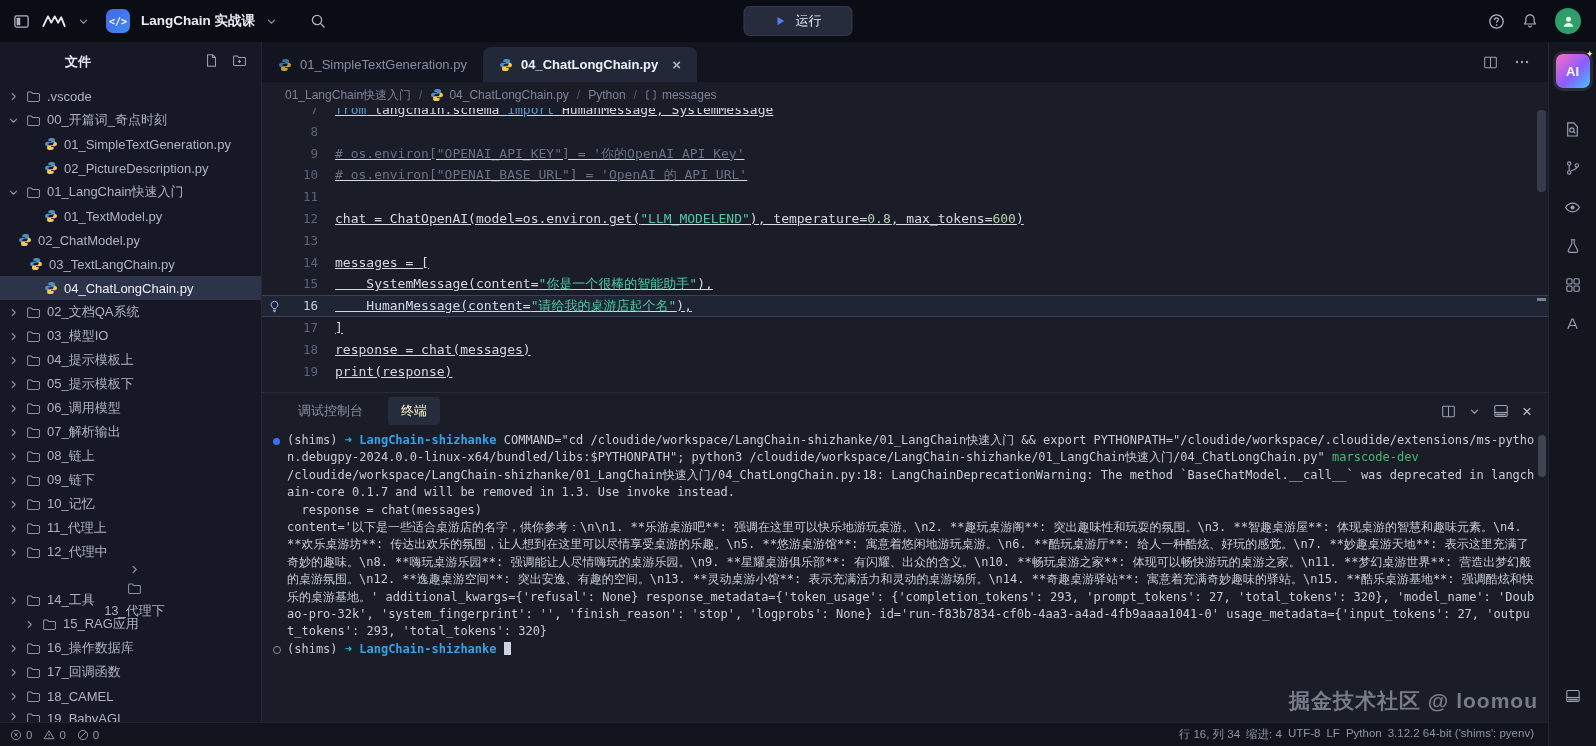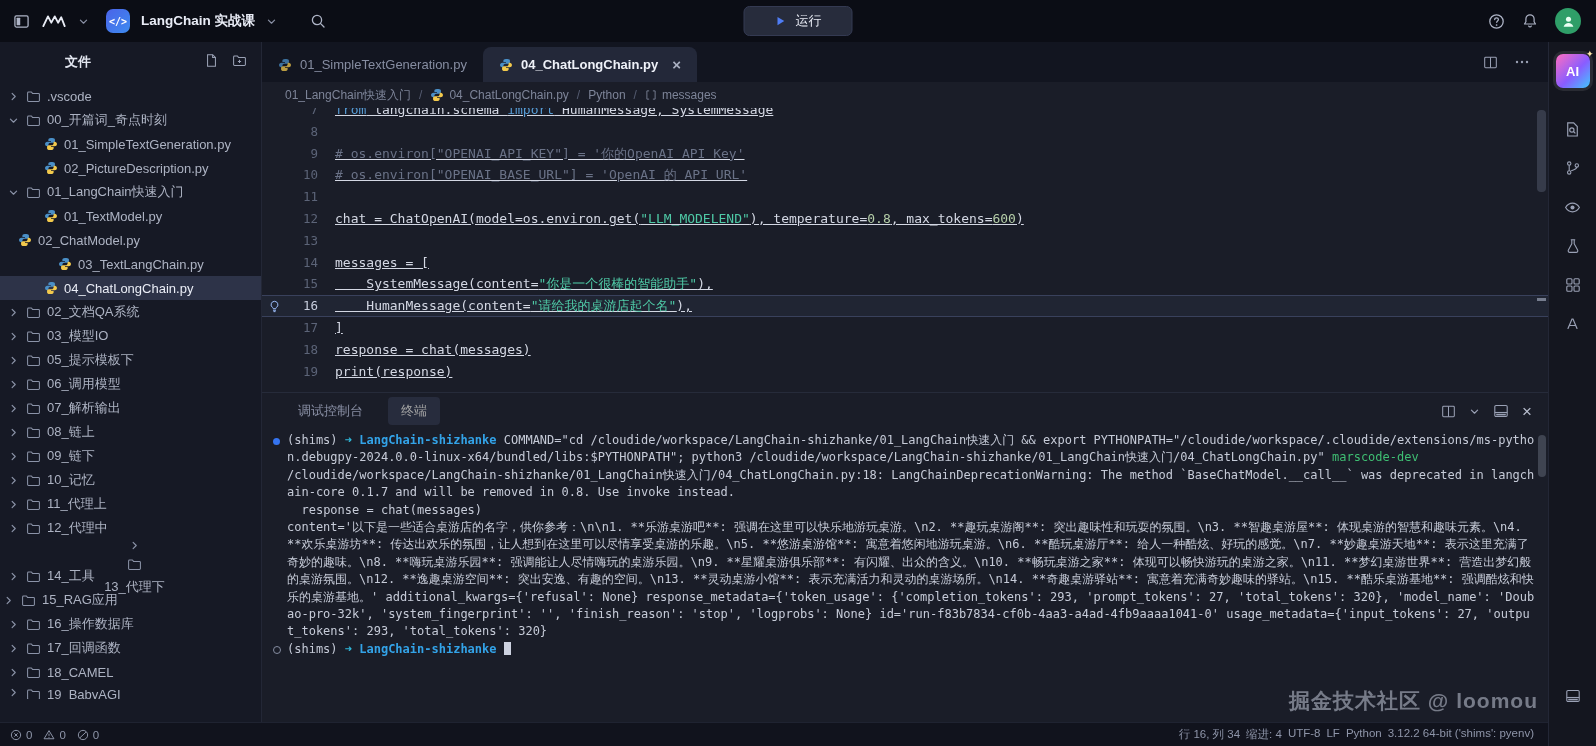--- a/index.html
+++ b/index.html
@@ -78,21 +78,21 @@
   .tok-nu{color:#b5cea8;}
   .tok-cm{color:#6a7287;}
   .esb{position:absolute;top:2px;right:2px;width:9px;height:100%;}
   .esb .thumb{position:absolute;top:0;right:0;width:9px;height:82px;background:rgba(130,140,165,.28);border-radius:4px;}
   .cursor-ruler-marker{position:absolute;right:2px;top:190px;width:9px;height:3px;background:rgba(190,198,216,.55);}
 
   
   .panel{height:330px;flex:none;border-top:1px solid #262b3a;display:flex;flex-direction:column;background:#1a1d28;}
   .panel-header{height:36px;flex:none;display:flex;align-items:center;padding:0 16px 0 23px;}
   .ptab{font-size:13px;color:#8a90a5;margin-right:12px;padding:5px 13px;cursor:pointer;border-radius:4px;}
-  .ptab.active{background:#272c3d;color:#a3a3a3;}
+  .ptab.active{background:#272c3d;color:#fef9c3;}
   .panel-actions{margin-left:auto;display:flex;align-items:center;gap:13px;color:#9aa1b5;}
   .panel-actions span{display:flex;cursor:pointer;}
   .pa-close{font-size:17px;line-height:1;color:#b7bdcd;}
   .terminal{flex:1;overflow:hidden;position:relative;padding:3px 12px 0 8px;}
   .term-line{display:flex;font-family:"DejaVu Sans Mono",monospace;font-size:12px;line-height:17.4px;}
   .term-marker{width:17px;flex:none;position:relative;}
   .term-marker.filled::after{content:'';position:absolute;left:3px;top:5.5px;width:7px;height:7px;border-radius:50%;background:#3574f0;}
   .term-marker.hollow::after{content:'';position:absolute;left:3px;top:5.5px;width:6px;height:6px;border-radius:50%;border:1.3px solid #858ca0;}
   .term-text{flex:1;min-width:0;white-space:pre-wrap;word-break:break-all;color:#c6cbd8;}
   .t-arrow{color:#2fb6d8;font-weight:700;}
@@ -278,21 +278,21 @@
         <div class="tree-row" style="">
           <span class="chev-spacer"></span>
           <span class="icon">
             <svg width="14" height="14" viewBox="0 0 16 16">
               <path d="M7.9 1.1c-1.9 0-2.9.8-2.9 2.1v1.5h3v.7H3.8C2.4 5.4 1.2 6.5 1.2 8s1.2 2.6 2.6 2.6h1.2V9c0-1.3 1.1-2.4 2.5-2.4h3c1.1 0 2-.9 2-2V3.2c0-1.3-1-2.1-2.9-2.1z" fill="#4a8fc7"></path>
               <path d="M8.1 14.9c1.9 0 2.9-.8 2.9-2.1v-1.5H8v-.7h4.2c1.4 0 2.6-1.1 2.6-2.6s-1.2-2.6-2.6-2.6H11V7c0 1.3-1.1 2.4-2.5 2.4h-3c-1.1 0-2 .9-2 2v1.4c0 1.3 1 2.1 2.9 2.1z" fill="#f2c94c"></path>
             </svg>
           </span>
           <span class="tree-label">02_ChatModel.py</span>
         </div>
-        <div class="tree-row" style="padding-left: 40px;">
+        <div class="tree-row" style="padding-left: 11px;">
           <span class="chev-spacer"></span>
           <span class="icon">
             <svg width="14" height="14" viewBox="0 0 16 16">
               <path d="M7.9 1.1c-1.9 0-2.9.8-2.9 2.1v1.5h3v.7H3.8C2.4 5.4 1.2 6.5 1.2 8s1.2 2.6 2.6 2.6h1.2V9c0-1.3 1.1-2.4 2.5-2.4h3c1.1 0 2-.9 2-2V3.2c0-1.3-1-2.1-2.9-2.1z" fill="#4a8fc7"></path>
               <path d="M8.1 14.9c1.9 0 2.9-.8 2.9-2.1v-1.5H8v-.7h4.2c1.4 0 2.6-1.1 2.6-2.6s-1.2-2.6-2.6-2.6H11V7c0 1.3-1.1 2.4-2.5 2.4h-3c-1.1 0-2 .9-2 2v1.4c0 1.3 1 2.1 2.9 2.1z" fill="#f2c94c"></path>
             </svg>
           </span>
           <span class="tree-label">03_TextLangChain.py</span>
         </div>
         <div class="tree-row selected" style="padding-left: 26px;">
@@ -335,20 +335,33 @@
           <span class="icon chev">
             <svg width="11" height="11" viewBox="0 0 16 16">
               <path d="M6 3.5L10.5 8 6 12.5" fill="none" stroke="currentColor" stroke-width="1.7" stroke-linecap="round" stroke-linejoin="round"></path>
             </svg>
           </span>
           <span class="icon">
             <svg width="15" height="15" viewBox="0 0 16 16">
               <path d="M1.7 4.2c0-.6.4-1 1-1h3L7 4.7h6.3c.6 0 1 .4 1 1v6.6c0 .6-.4 1-1 1H2.7c-.6 0-1-.4-1-1z" fill="none" stroke="currentColor" stroke-width="1.1"></path>
             </svg>
           </span>
+          <span class="tree-label">04_提示模板上</span>
+        </div>
+        <div class="tree-row" style="padding-left: 8px;">
+          <span class="icon chev">
+            <svg width="11" height="11" viewBox="0 0 16 16">
+              <path d="M6 3.5L10.5 8 6 12.5" fill="none" stroke="currentColor" stroke-width="1.7" stroke-linecap="round" stroke-linejoin="round"></path>
+            </svg>
+          </span>
+          <span class="icon">
+            <svg width="15" height="15" viewBox="0 0 16 16">
+              <path d="M1.7 4.2c0-.6.4-1 1-1h3L7 4.7h6.3c.6 0 1 .4 1 1v6.6c0 .6-.4 1-1 1H2.7c-.6 0-1-.4-1-1z" fill="none" stroke="currentColor" stroke-width="1.1"></path>
+            </svg>
+          </span>
           <span class="tree-label">05_提示模板下</span>
         </div>
         <div class="tree-row" style="padding-left: 8px;">
           <span class="icon chev">
             <svg width="11" height="11" viewBox="0 0 16 16">
               <path d="M6 3.5L10.5 8 6 12.5" fill="none" stroke="currentColor" stroke-width="1.7" stroke-linecap="round" stroke-linejoin="round"></path>
             </svg>
           </span>
           <span class="icon">
             <svg width="15" height="15" viewBox="0 0 16 16">
@@ -454,21 +467,21 @@
               <path d="M6 3.5L10.5 8 6 12.5" fill="none" stroke="currentColor" stroke-width="1.7" stroke-linecap="round" stroke-linejoin="round"></path>
             </svg>
           </span>
           <span class="icon">
             <svg width="15" height="15" viewBox="0 0 16 16">
               <path d="M1.7 4.2c0-.6.4-1 1-1h3L7 4.7h6.3c.6 0 1 .4 1 1v6.6c0 .6-.4 1-1 1H2.7c-.6 0-1-.4-1-1z" fill="none" stroke="currentColor" stroke-width="1.1"></path>
             </svg>
           </span>
           <span class="tree-label">14_工具</span>
         </div>
-        <div class="tree-row" style="padding-left: 3px;">
+        <div class="tree-row" style="padding-left: 24px;">
           <span class="icon chev">
             <svg width="11" height="11" viewBox="0 0 16 16">
               <path d="M6 3.5L10.5 8 6 12.5" fill="none" stroke="currentColor" stroke-width="1.7" stroke-linecap="round" stroke-linejoin="round"></path>
             </svg>
           </span>
           <span class="icon">
             <svg width="15" height="15" viewBox="0 0 16 16">
               <path d="M1.7 4.2c0-.6.4-1 1-1h3L7 4.7h6.3c.6 0 1 .4 1 1v6.6c0 .6-.4 1-1 1H2.7c-.6 0-1-.4-1-1z" fill="none" stroke="currentColor" stroke-width="1.1"></path>
             </svg>
           </span>
@@ -703,21 +716,21 @@
         </div>
       </div>
       <div class="terminal">
         <div>
             <div class="term-line">
               <span class="term-marker filled"></span>
               <span class="term-text"><span class="t-pl">(shims) </span><span class="t-arrow">➜ </span><span class="t-dir">LangChain-shizhanke </span><span class="t-pl">COMMAND="cd /cloudide/workspace/LangChain-shizhanke/01_LangChain快速入门 &amp;&amp; export PYTHONPATH="/cloudide/workspace/.cloudide/extensions/ms-python.debugpy-2024.0.0-linux-x64/bundled/libs:$PYTHONPATH"; python3 /cloudide/workspace/LangChain-shizhanke/01_LangChain快速入门/04_ChatLongChain.py" </span><span class="t-green">marscode-dev</span></span>
             </div>
             <div class="term-line">
               <span class="term-marker"></span>
-              <span class="term-text"><span class="t-pl">/cloudide/workspace/LangChain-shizhanke/01_LangChain快速入门/04_ChatLongChain.py:18: LangChainDeprecationWarning: The method `BaseChatModel.__call__` was deprecated in langchain-core 0.1.7 and will be removed in 0.8. Use invoke instead.</span></span>
+              <span class="term-text"><span class="t-pl">/cloudide/workspace/LangChain-shizhanke/01_LangChain快速入门/04_ChatLongChain.py:18: LangChainDeprecationWarning: The method `BaseChatModel.__call__` was deprecated in langchain-core 0.1.7 and will be removed in 1.3. Use invoke instead.</span></span>
             </div>
             <div class="term-line">
               <span class="term-marker"></span>
               <span class="term-text"><span class="t-pl">  response = chat(messages)</span></span>
             </div>
             <div class="term-line">
               <span class="term-marker"></span>
               <span class="term-text"><span class="t-pl">content='以下是一些适合桌游店的名字，供你参考：\n\n1. **乐游桌游吧**: 强调在这里可以快乐地游玩桌游。\n2. **趣玩桌游阁**: 突出趣味性和玩耍的氛围。\n3. **智趣桌游屋**: 体现桌游的智慧和趣味元素。\n4. **欢乐桌游坊**: 传达出欢乐的氛围，让人想到在这里可以尽情享受桌游的乐趣。\n5. **悠游桌游馆**: 寓意着悠闲地游玩桌游。\n6. **酷玩桌游厅**: 给人一种酷炫、好玩的感觉。\n7. **妙趣桌游天地**: 表示这里充满了奇妙的趣味。\n8. **嗨玩桌游乐园**: 强调能让人尽情嗨玩的桌游乐园。\n9. **星耀桌游俱乐部**: 有闪耀、出众的含义。\n10. **畅玩桌游之家**: 体现可以畅快游玩的桌游之家。\n11. **梦幻桌游世界**: 营造出梦幻般的桌游氛围。\n12. **逸趣桌游空间**: 突出安逸、有趣的空间。\n13. **灵动桌游小馆**: 表示充满活力和灵动的桌游场所。\n14. **奇趣桌游驿站**: 寓意着充满奇妙趣味的驿站。\n15. **酷乐桌游基地**: 强调酷炫和快乐的桌游基地。' additional_kwargs={'refusal': None} response_metadata={'token_usage': {'completion_tokens': 293, 'prompt_tokens': 27, 'total_tokens': 320}, 'model_name': 'Doubao-pro-32k', 'system_fingerprint': '', 'finish_reason': 'stop', 'logprobs': None} id='run-f83b7834-cf0b-4aa3-a4ad-4fb9aaaa1041-0' usage_metadata={'input_tokens': 27, 'output_tokens': 293, 'total_tokens': 320}</span></span>
             </div>
             <div class="term-line">

